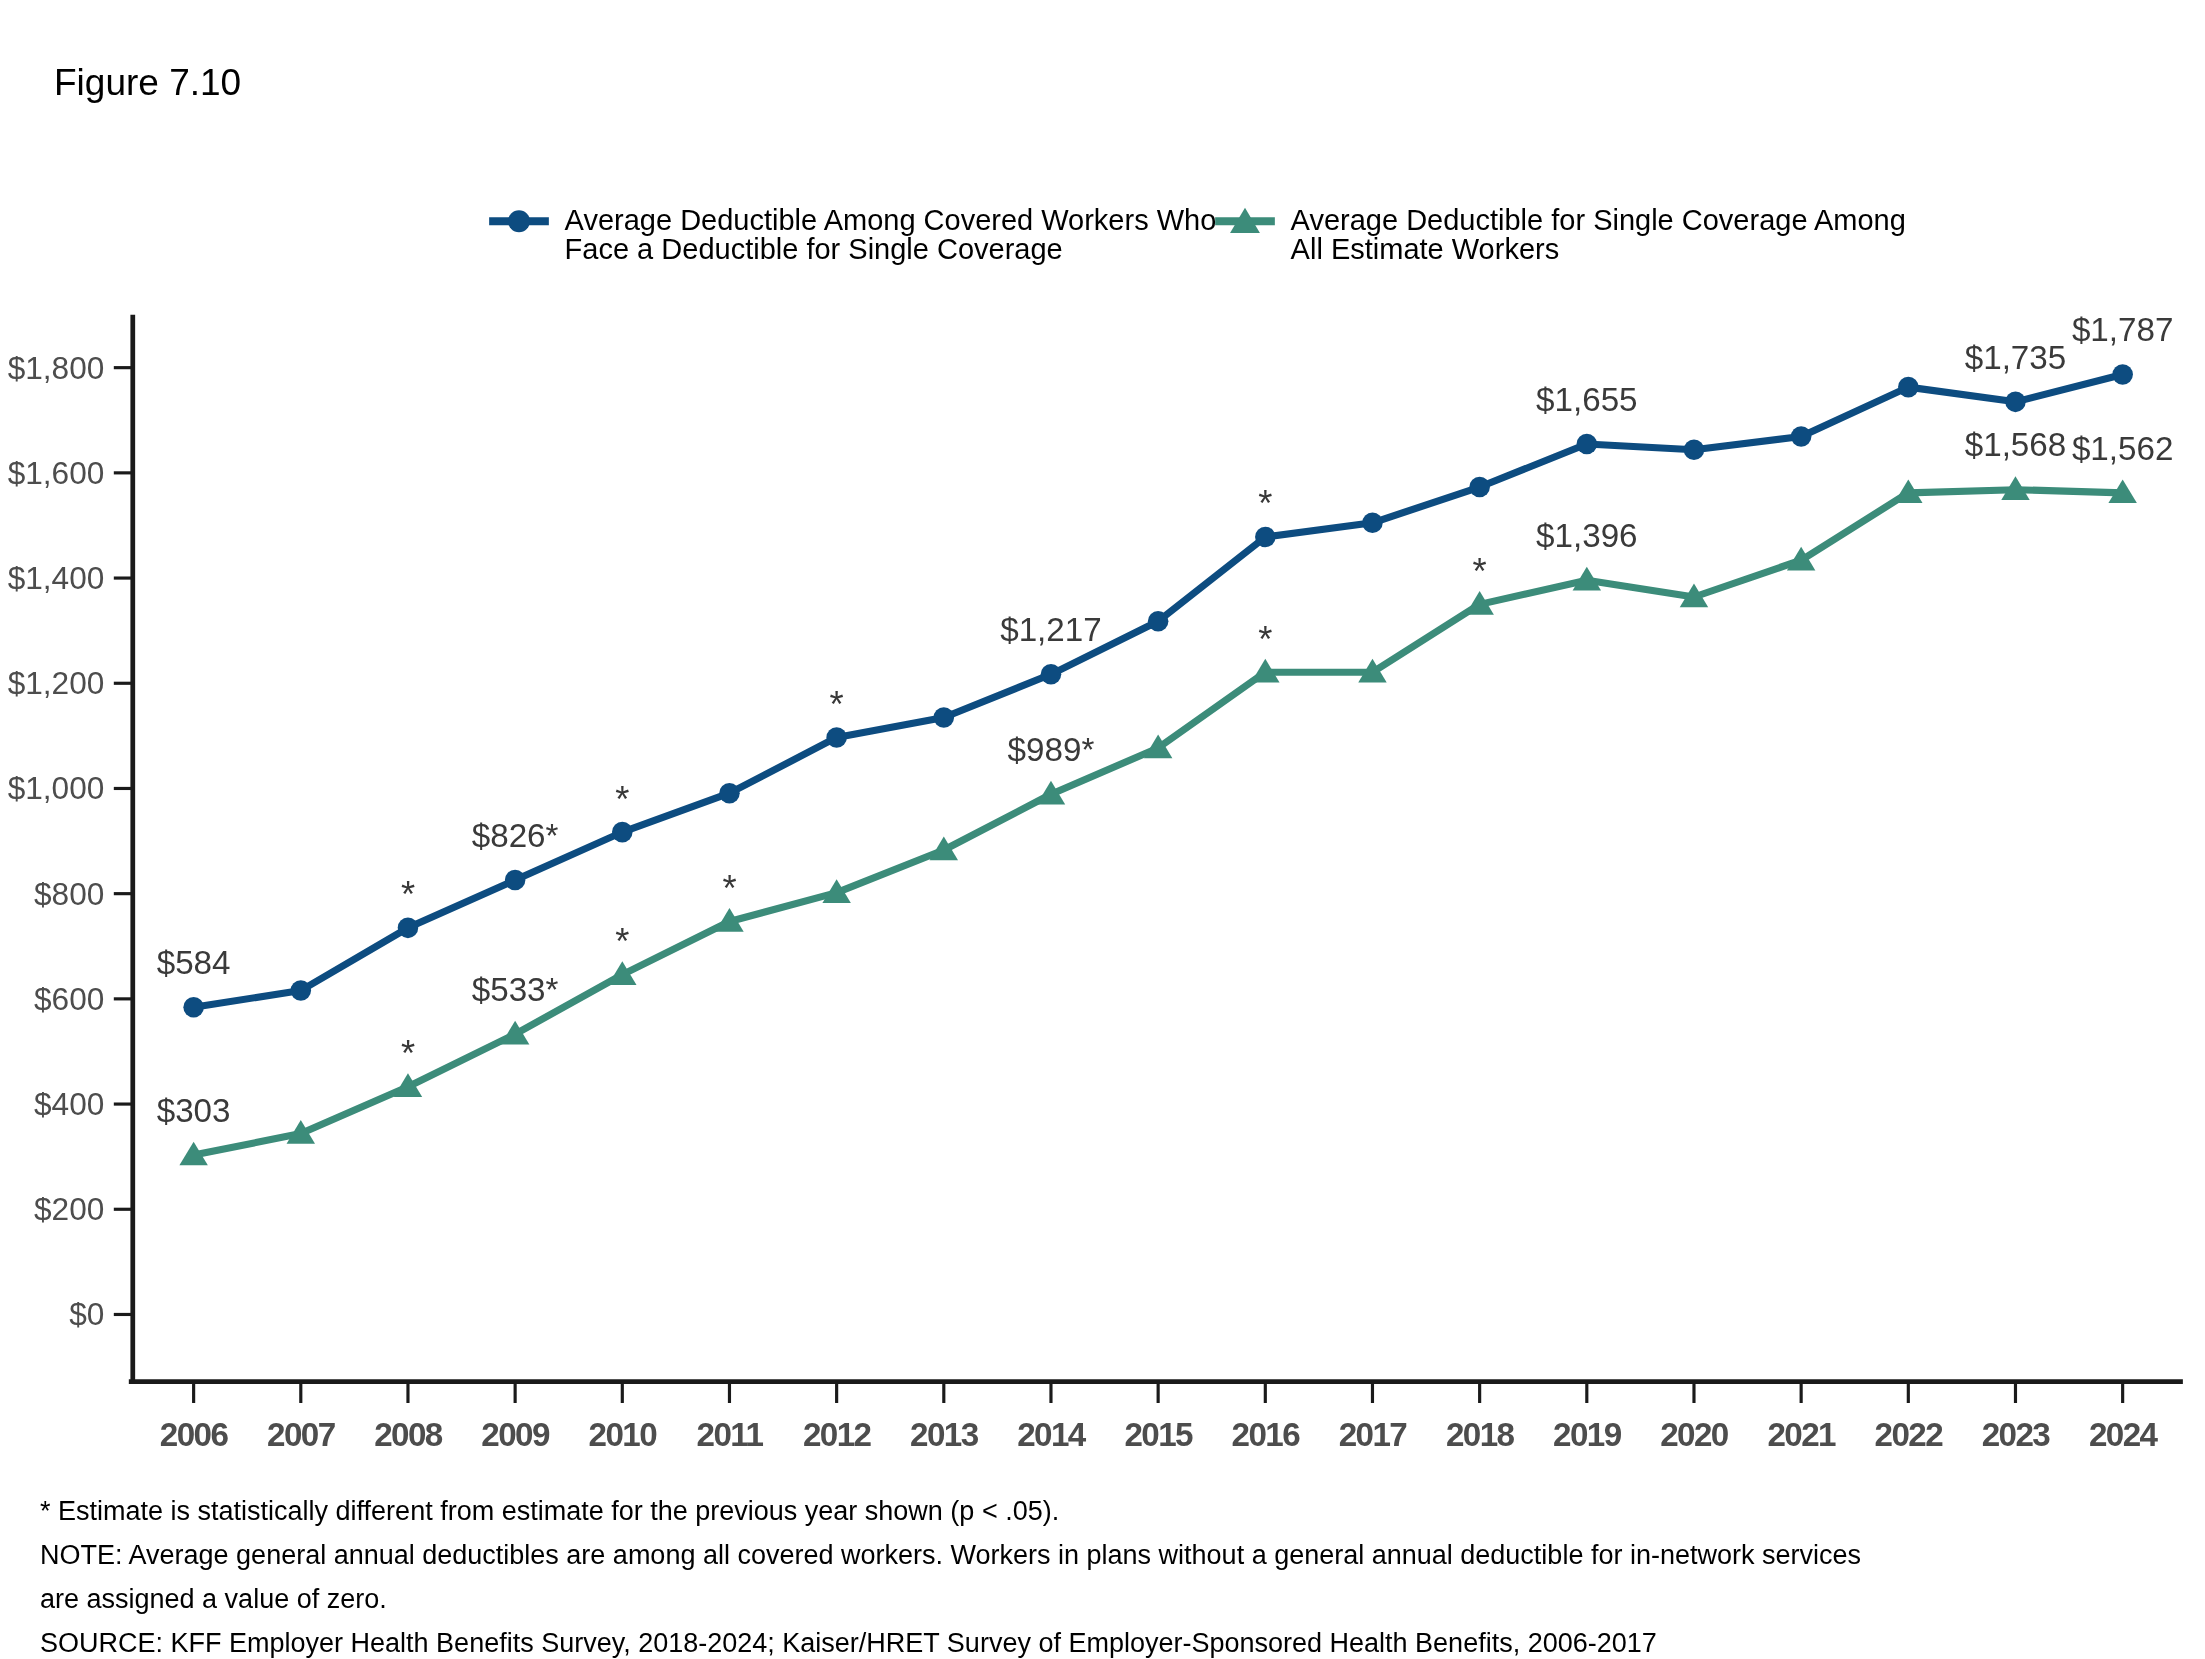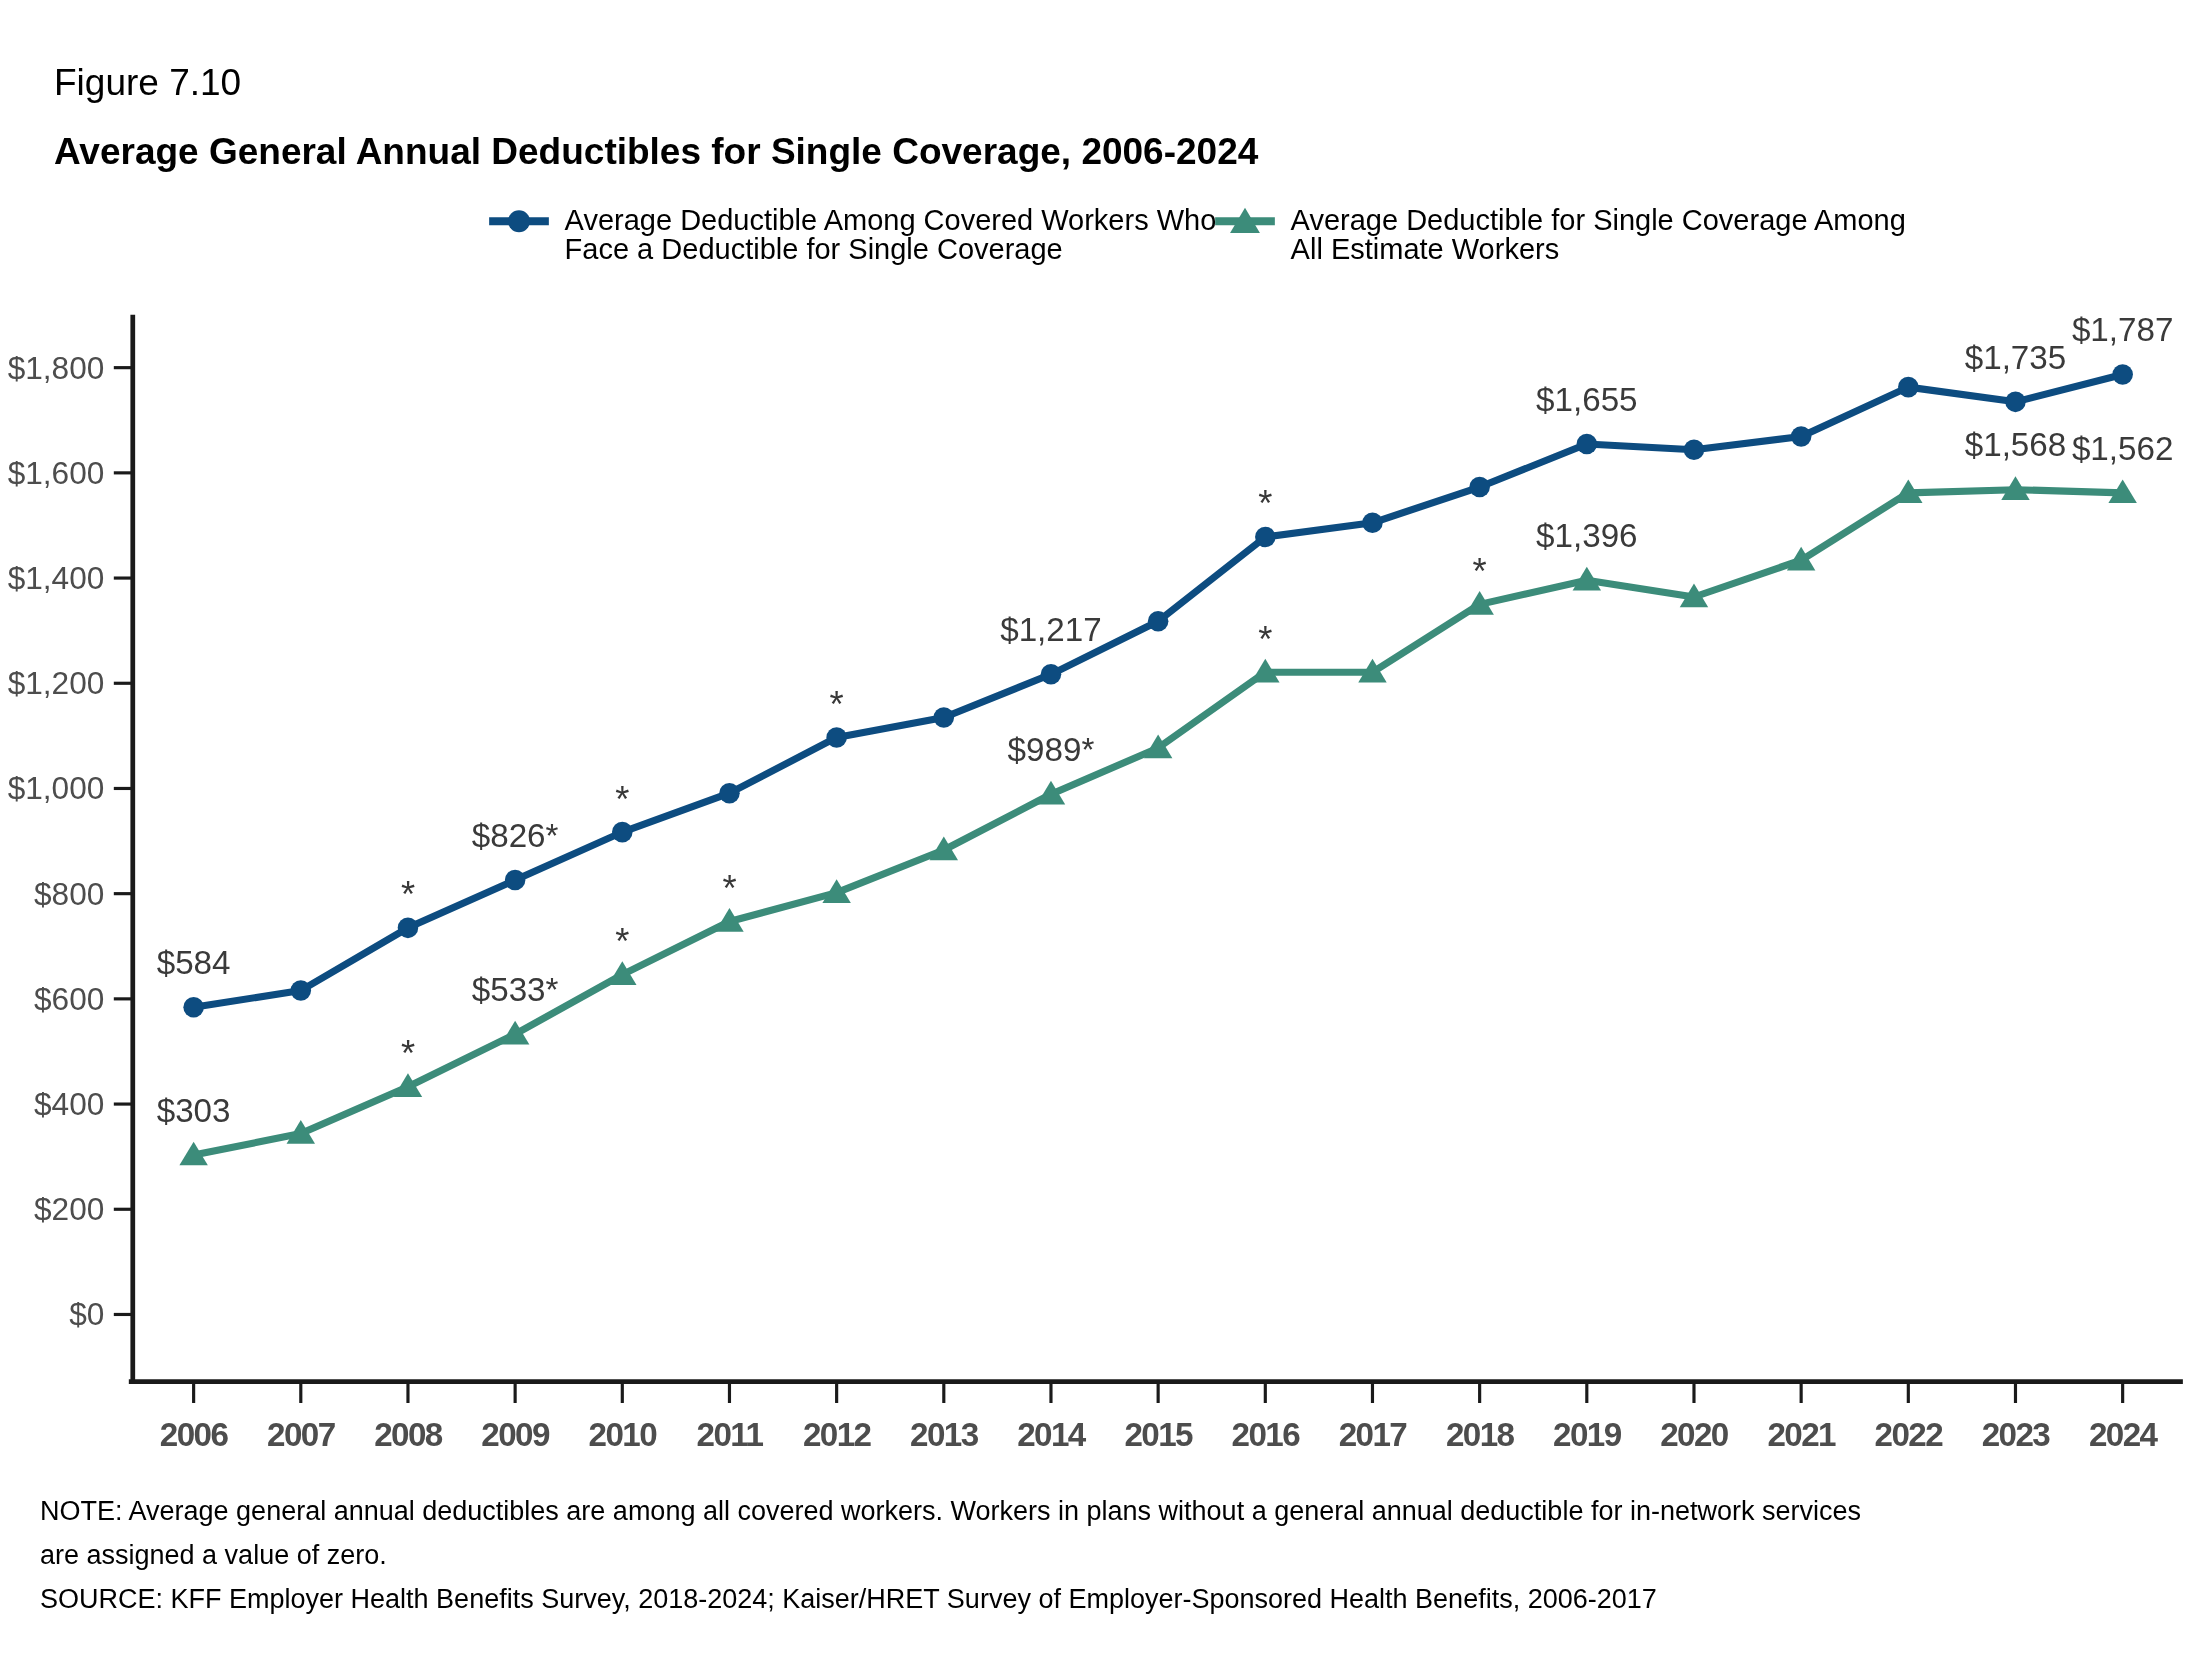--- a/index.html
+++ b/index.html
@@ -15,21 +15,20 @@
   #chart{position:absolute;left:0;top:0;}
   .footnotes{position:absolute;left:40px;top:1489px;width:2158px;font-size:27px;line-height:44px;color:#000;}
   .footnotes div{margin:0;}
 </style>
 </head>
 <body>
 
 <div class="page">
 
   <h1 class="fig-label">Figure 7.10</h1>
-  <h2 class="fig-title">Average General Annual Deductibles for Single Coverage, 2006-2024</h2>
 
   <div class="legend-item" id="legend-item-1">
     <svg class="legend-marker" width="66" height="32" viewBox="0 0 84 40">
       <line x1="4" y1="19" x2="80" y2="19" stroke-width="10" stroke="#0d4c80"></line>
       <circle cx="42" cy="19" r="14" fill="#0d4c80"></circle>
     </svg>
     <div class="txt">
       <div>Average Deductible Among Covered Workers Who</div>
       <div>Face a Deductible for Single Coverage</div>
     </div>
@@ -164,19 +163,20 @@
       <text x="1872.1999999999998" y="738.5" text-anchor="middle" font-size="46" fill="#383838" font-family="Liberation Sans, sans-serif">*</text>
       <text x="245" y="1419.3366666666666" text-anchor="middle" font-size="42" fill="#3a3a3a" font-family="Liberation Sans, sans-serif">$303</text>
       <text x="651.8" y="1266.2588888888888" text-anchor="middle" font-size="42" fill="#3a3a3a" font-family="Liberation Sans, sans-serif">$533*</text>
       <text x="1329.8" y="962.7655555555556" text-anchor="middle" font-size="42" fill="#3a3a3a" font-family="Liberation Sans, sans-serif">$989*</text>
       <text x="2007.8" y="691.8844444444444" text-anchor="middle" font-size="42" fill="#3a3a3a" font-family="Liberation Sans, sans-serif">$1,396</text>
       <text x="2550.2" y="577.4088888888889" text-anchor="middle" font-size="42" fill="#3a3a3a" font-family="Liberation Sans, sans-serif">$1,568</text>
       <text x="2685.7999999999997" y="581.4022222222222" text-anchor="middle" font-size="42" fill="#3a3a3a" font-family="Liberation Sans, sans-serif">$1,562</text>
     </svg>
 
   <div class="footnotes">
+    <div>* Estimate is statistically different from estimate for the previous year shown (p &lt; .05).</div>
     <div>NOTE: Average general annual deductibles are among all covered workers. Workers in plans without a general annual deductible for in-network services</div>
     <div>are assigned a value of zero.</div>
     <div>SOURCE: KFF Employer Health Benefits Survey, 2018-2024; Kaiser/HRET Survey of Employer-Sponsored Health Benefits, 2006-2017</div>
   </div>
 
 </div>
 
 
 </body></html>

